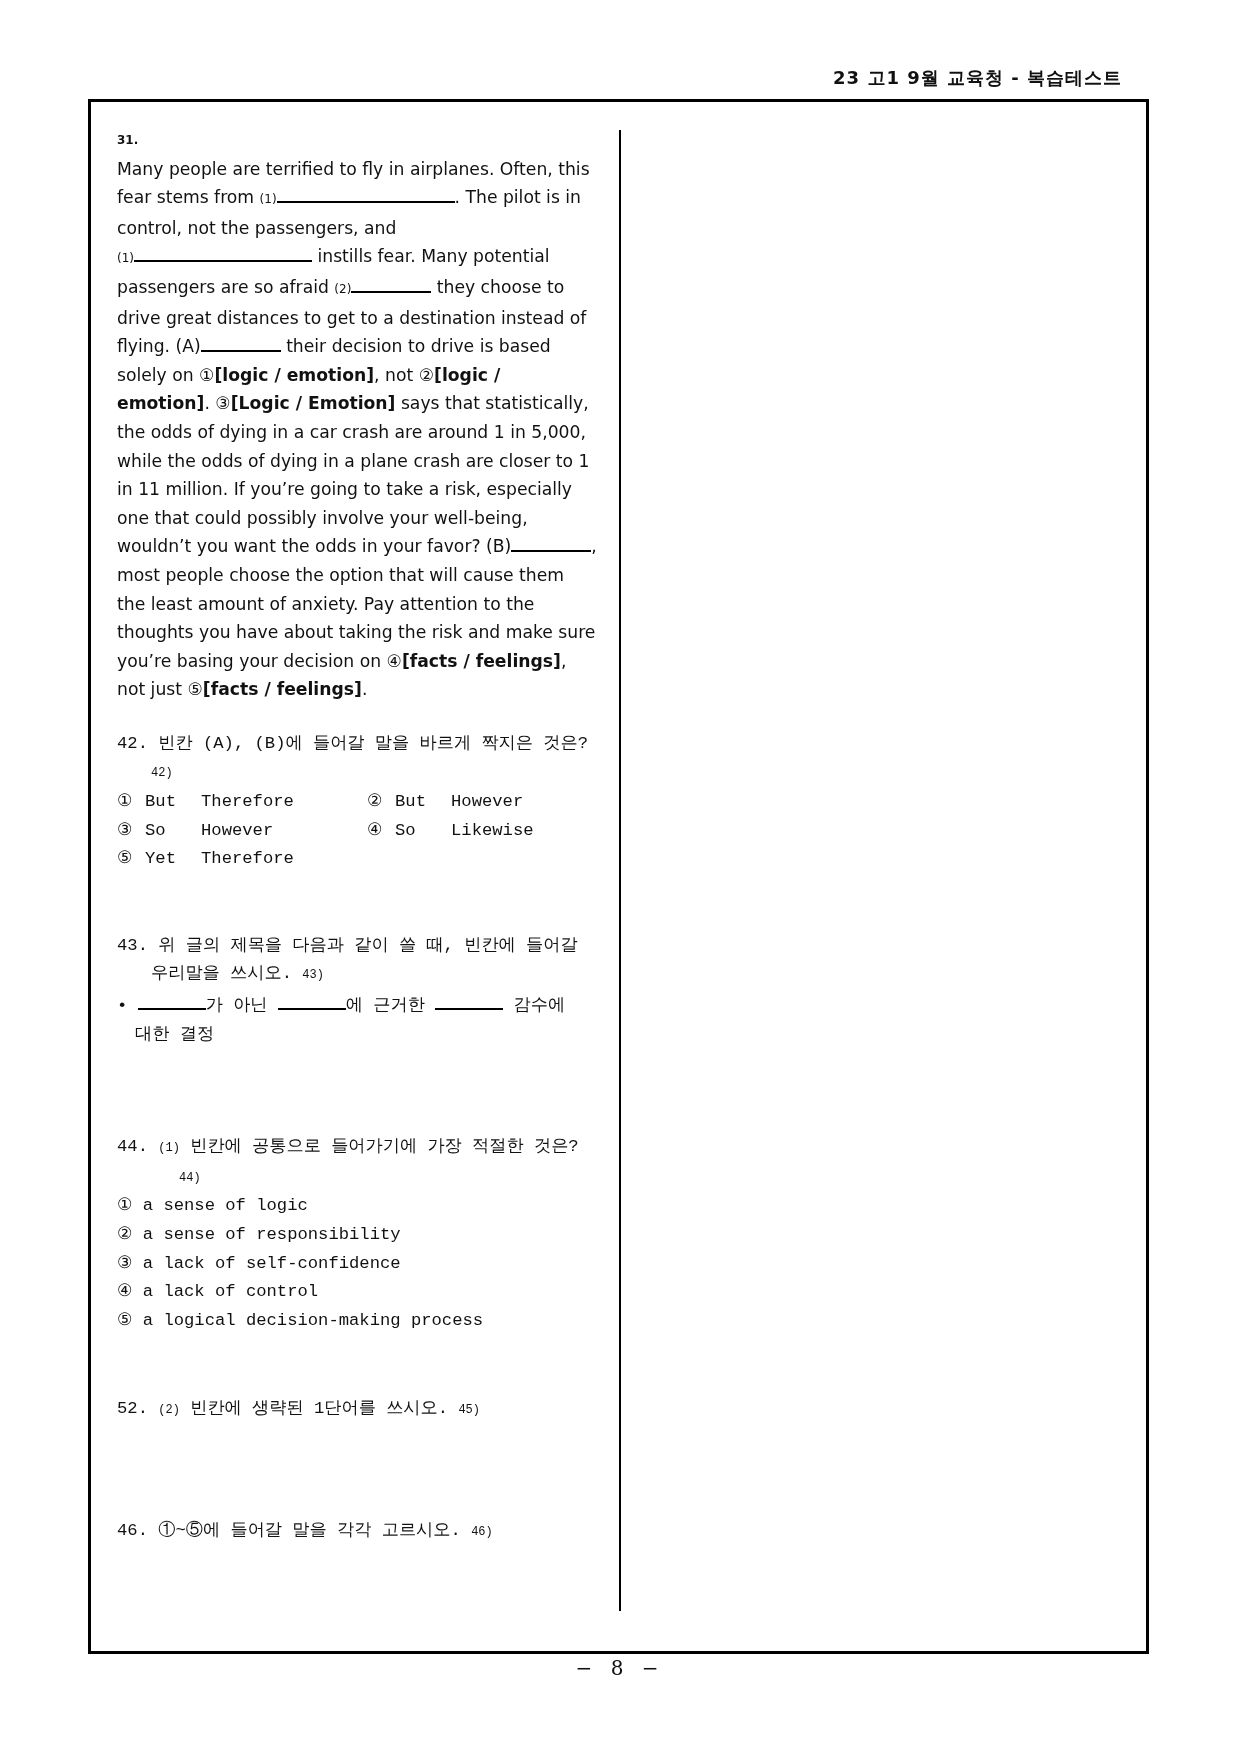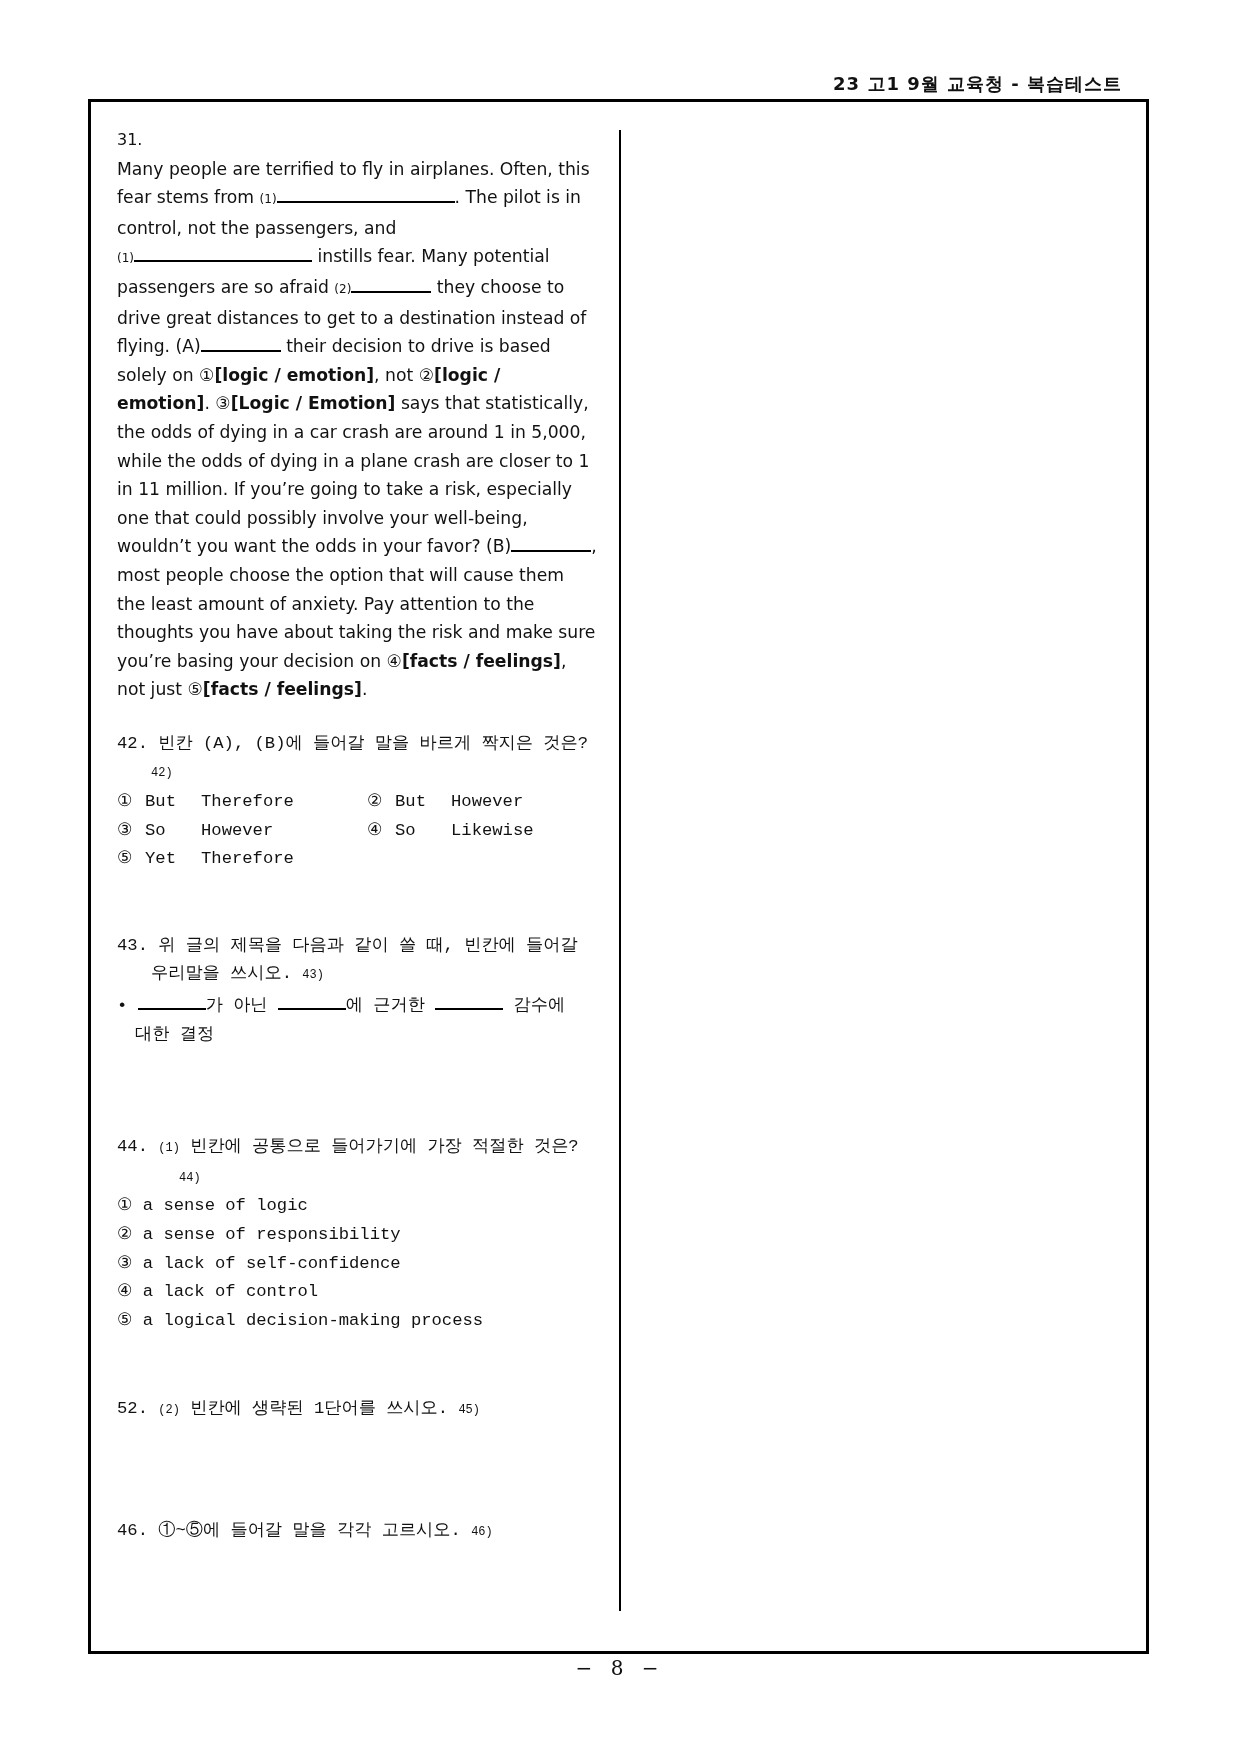--- a/index.html
+++ b/index.html
@@ -1,22 +1,22 @@
 <!DOCTYPE html>
 <html><head>
 <meta charset="utf-8">
 <style>
   html, body { margin:0; padding:0; background:#ffffff; }
   body { width:1240px; height:1754px; position:relative; overflow:hidden;
          font-family:"DejaVu Sans", "Liberation Sans", sans-serif; color:#111; }
-  .header-title { position:absolute; top:72px; right:118px; font-size:18px; font-weight:bold; letter-spacing:1px; }
+  .header-title { position:absolute; top:66px; right:118px; font-size:18px; font-weight:bold; letter-spacing:1px; }
   .frame { position:absolute; left:88px; top:99px; width:1055px; height:1549px; border:3px solid #000; box-sizing:content-box; }
   .divider { position:absolute; left:619px; top:130px; width:2px; height:1481px; background:#000; }
   .col-left { position:absolute; left:117px; top:126px; width:480px; font-size:17.2px; line-height:28.6px; }
-  .qnum-bold { font-weight:normal; font-size:16px; }
+  .qnum-bold { font-weight:bold; font-size:12px; }
   .passage p { margin:0; }
   .blank { display:inline-block; border-bottom:2px solid #000; height:18px; vertical-align:baseline; }
   .b-long { width:178px; }
   .b-mid { width:80px; }
   .b-short { width:68px; }
   .small { font-size:12px; }
   .bold { font-weight:bold; }
   .q { margin-top:0;font-family:Liberation Mono, monospace; }
   .indent { padding-left:34px; display:block; }
   .choices-grid { display:grid; grid-template-columns:250px 230px; row-gap:0; }

